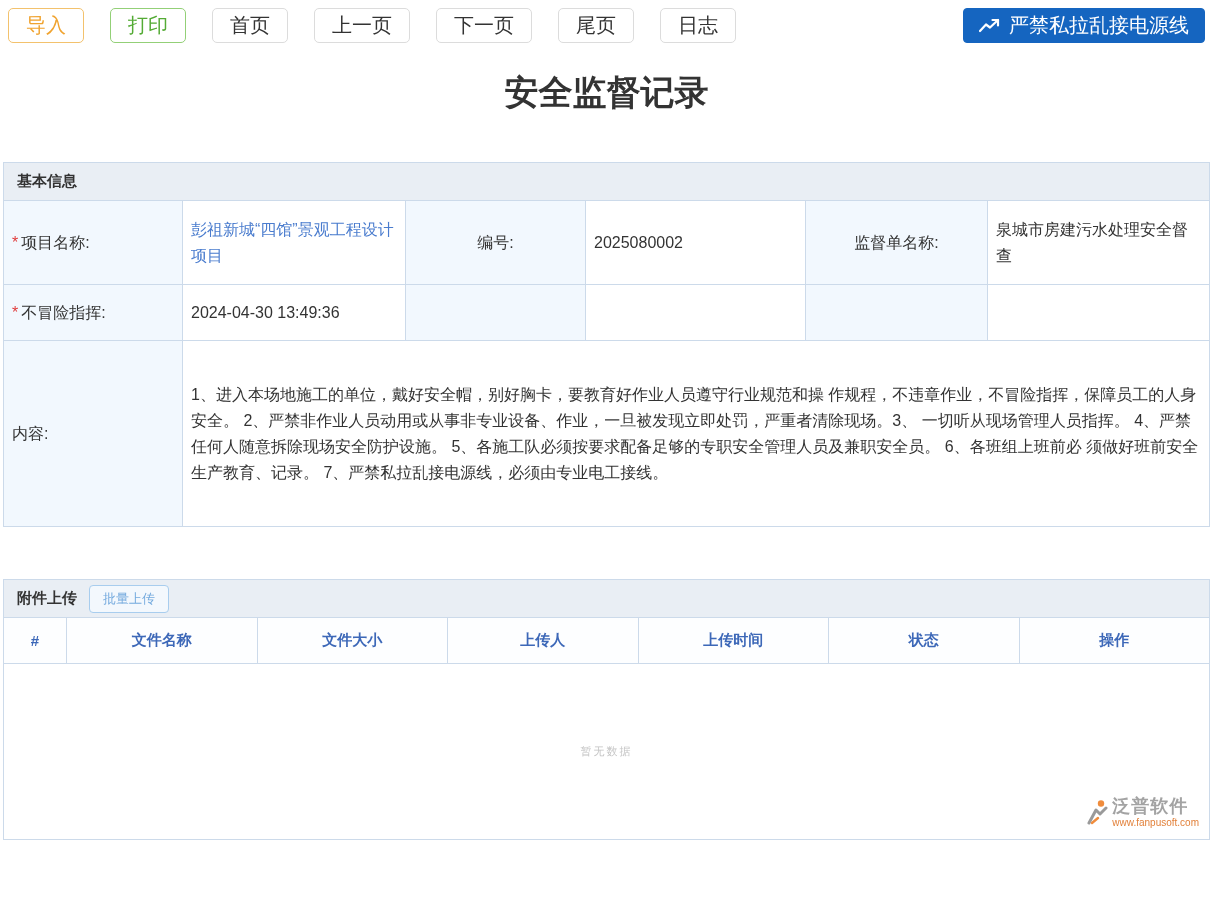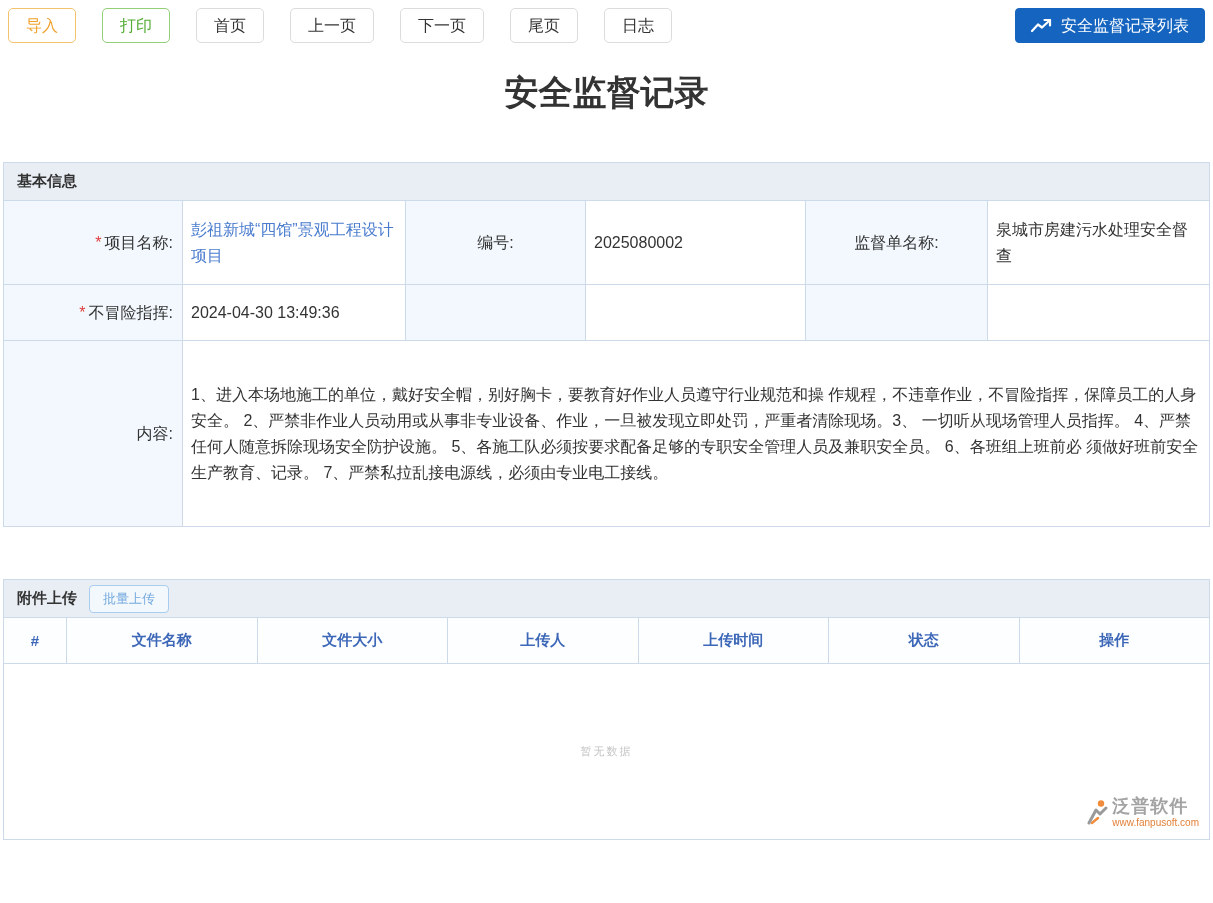--- a/index.html
+++ b/index.html
@@ -9,21 +9,21 @@
     font-family: "Liberation Sans", sans-serif;
     background: #ffffff;
     color: #333;
     overflow: hidden;
   }
   .page { padding: 8px 3px 0; }
 
   
   .toolbar { display: flex; align-items: center; padding: 0 5px; }
   .btn {
-    height: 35px; padding: 0 17px; font-size: 16px; line-height: 33px;
+    height: 35px; padding: 0 17px; font-size: 20px; line-height: 33px;
     border-radius: 5px; border: 1px solid #dcdcdc; background: #fff;
     color: #333; cursor: pointer; font-family: inherit; margin-right: 26px;
     white-space: nowrap;
   }
   .btn-import { color: #f0a32f; border-color: #f3c26d; }
   .btn-print  { color: #54ab35; border-color: #93d077; }
   .btn-primary {
     margin-left: auto; margin-right: 0;
     background: #1565c0; border: 1px solid #1565c0; color: #fff;
     display: flex; align-items: center; gap: 9px; padding: 0 15px;
@@ -40,21 +40,21 @@
     padding: 0 13px; height: 38px; display: flex; align-items: center; gap: 12px;
     font-size: 15px; font-weight: bold; color: #333;
   }
   table { width: 100%; border-collapse: collapse; table-layout: fixed; }
 
   
   .info-table td {
     border: 1px solid #ccdaea; font-size: 16px; padding: 6px 8px;
     vertical-align: middle; line-height: 26px; word-break: break-all;
   }
-  td.lbl   { background: #f2f8fe; text-align: right; padding-right: 9px; }
+  td.lbl   { background: #f2f8fe; padding-right: 9px; }
   td.lbl-c { background: #f2f8fe; text-align: center; }
   td.val   { background: #fff; text-align: left; }
   .row-1 td { height: 84px; }
   .row-2 td { height: 56px; }
   .cell-content { line-height: 30px; padding: 10px 12px; height: 186px; vertical-align: middle; }
   .row-remark td { height: 46px; }
   .req { color: #e03c3c; margin-right: 3px; }
   a.project-link { color: #4a7cce; text-decoration: none; cursor: pointer; }
 
   
@@ -97,21 +97,21 @@
     <button class="btn">下一页</button>
     <button class="btn">尾页</button>
     <button class="btn">日志</button>
     <button class="btn btn-primary">
       <span class="icon">
         <svg width="21" height="15" viewBox="0 0 21 15" aria-hidden="true">
           <path d="M1 13 L7 6.5 L11 9.5 L19 2" stroke="#ffffff" stroke-width="2.2" fill="none" stroke-linecap="round" stroke-linejoin="round"></path>
           <path d="M13.5 2 H19 V7.5" stroke="#ffffff" stroke-width="2.2" fill="none" stroke-linecap="round" stroke-linejoin="round"></path>
         </svg>
       </span>
-      <span>安全监督记录列表</span>
+      <span>严禁私拉乱接电源线</span>
     </button>
   </div>
 
   <h1 class="page-title">安全监督记录</h1>
 
   <section>
     <div class="panel-header">
       <span>基本信息</span>
     </div>
     <table class="info-table">

